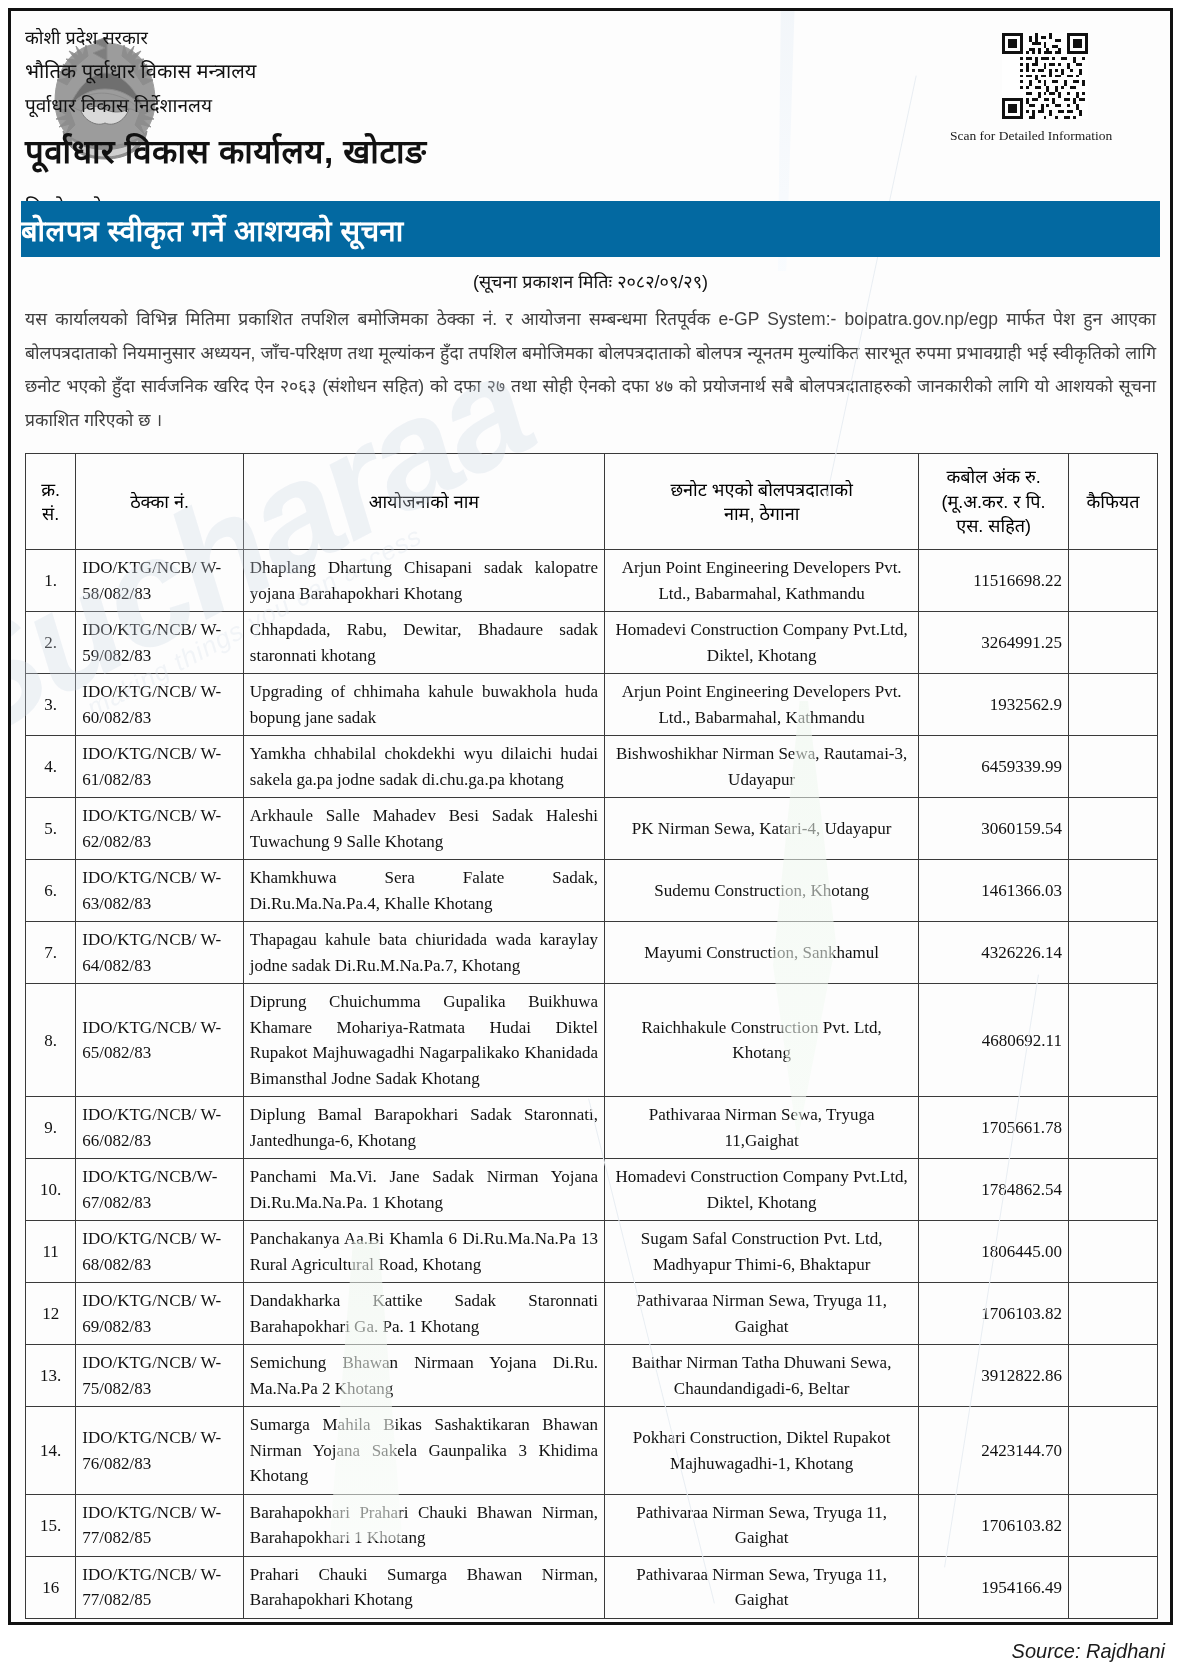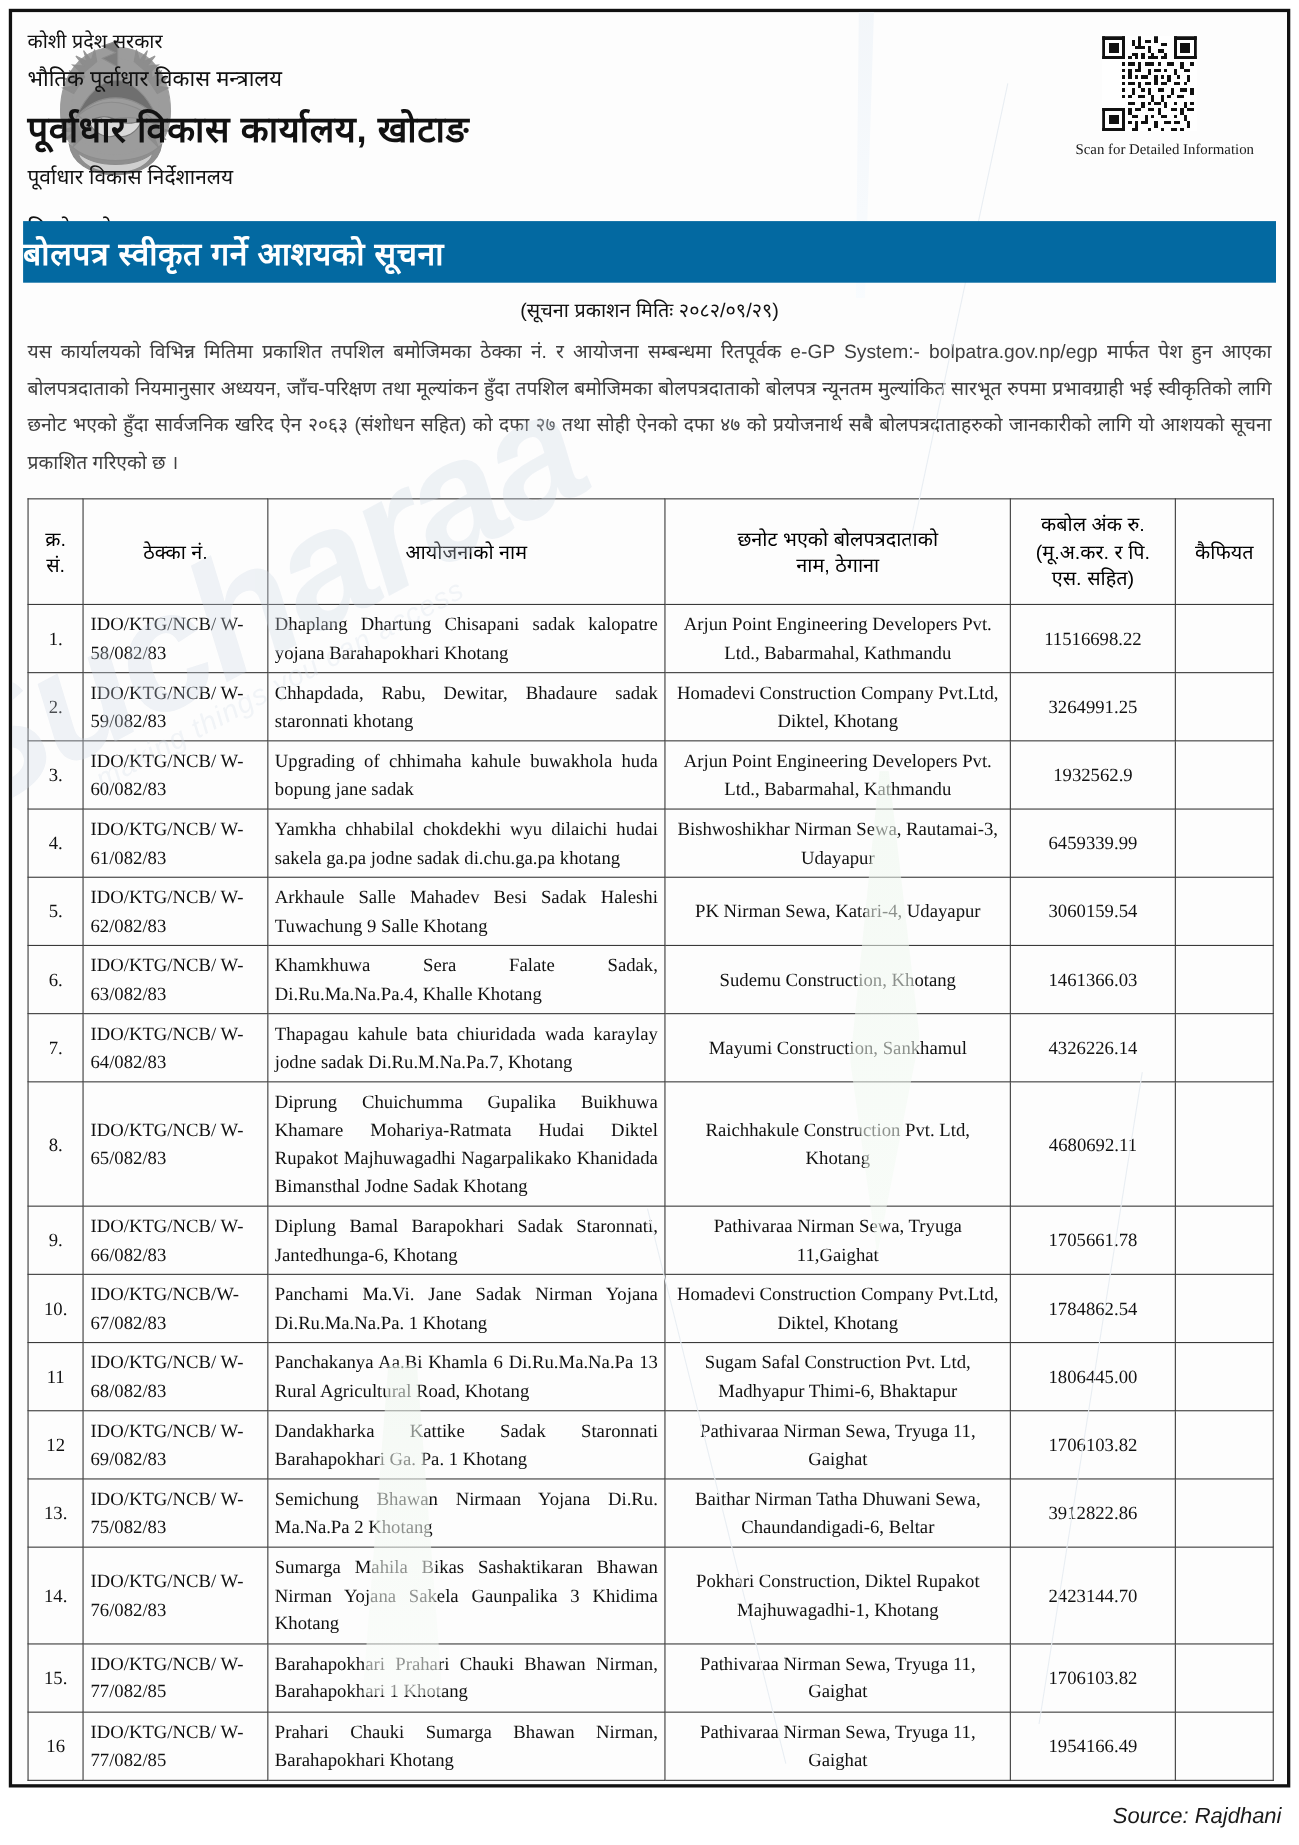--- a/index.html
+++ b/index.html
@@ -62,21 +62,21 @@
   #org-lines {
     position:absolute; left:14px; right:0; top:8px; text-align:left;
   }
   .np { font-family:"Liberation Sans","DejaVu Sans",sans-serif; color:#111; }
   #org-lines .l1 { font-size:18px; margin-top:6px; }
   #org-lines .l2 { font-size:20px; margin-top:8px; }
   #org-lines .l3 { font-size:19px; margin-top:8px; }
   #org-lines .l4 { font-size:33px; font-weight:700; margin-top:10px; letter-spacing:.5px; }
   #org-lines .l5 { font-size:21px; margin-top:20px; }
 
-  #qr-block { position:absolute; right:30px; top:22px; width:190px; text-align:right; }
+  #qr-block { position:absolute; right:30px; top:22px; width:190px; text-align:left; }
   #qr-code { width:86px; height:86px; margin:0 auto; display:block; }
   #qr-caption { font-size:13.5px; color:#1a1a1a; margin-top:9px; font-family:"Liberation Serif",serif; }
 
   
   #title-bar {
     position:relative; margin:0 10px; height:56px; background:#0369a1;
     display:flex; align-items:center; justify-content:flex-start;
   }
   #title-bar .t {
     color:#fff; font-size:29px; font-weight:700;
@@ -97,21 +97,21 @@
   th, td { border:1px solid #3a3a3a; padding:5px 6px; vertical-align:middle; }
   thead th {
     font-family:"Liberation Sans","DejaVu Sans",sans-serif;
     font-size:18px; font-weight:400; text-align:center; height:96px; line-height:1.35;
   }
   tbody td { font-size:17px; line-height:1.5; color:#111; }
   td.c-sn  { text-align:center; width:48px; }
   td.c-ctr { text-align:left; }
   td.c-name{ text-align:justify; text-justify:inter-word; }
   td.c-bid { text-align:center; }
-  td.c-amt { text-align:center; }
+  td.c-amt { text-align:right; }
   td.c-rem { }
 
   col.w-sn   { width:48px; }
   col.w-ctr  { width:160px; }
   col.w-name { width:345px; }
   col.w-bid  { width:300px; }
   col.w-amt  { width:143px; }
   col.w-rem  { width:85px; }
 
   #source {
@@ -165,22 +165,22 @@
 
           <path d="M18 98 C36 118 84 118 102 98 C100 114 84 126 60 126 C36 126 20 114 18 98 Z" fill="#8f8f8f"></path>
           <path d="M26 106 C42 120 78 120 94 106 C92 116 78 124 60 124 C42 124 28 116 26 106 Z" fill="#cfcfcf"></path>
         </g>
       </svg>
     </div>
 
     <div id="org-lines">
       <div class="np l1">कोशी प्रदेश सरकार</div>
       <div class="np l2">भौतिक पूर्वाधार विकास मन्त्रालय</div>
+      <div class="np l3">पूर्वाधार विकास निर्देशानलय</div>
       <div class="np l4">पूर्वाधार विकास कार्यालय, खोटाङ</div>
-      <div class="np l3">पूर्वाधार विकास निर्देशानलय</div>
       <div class="np l5">दिक्तेल, नेपाल</div>
     </div>
 
     <div id="qr-block">
       <svg id="qr-code" viewBox="0 0 29 29" shape-rendering="crispEdges">
         <rect width="29" height="29" fill="#fff"></rect>
         <g fill="#111">
 
           <rect x="0" y="0" width="7" height="1"></rect>
             <rect x="0" y="6" width="7" height="1"></rect>

